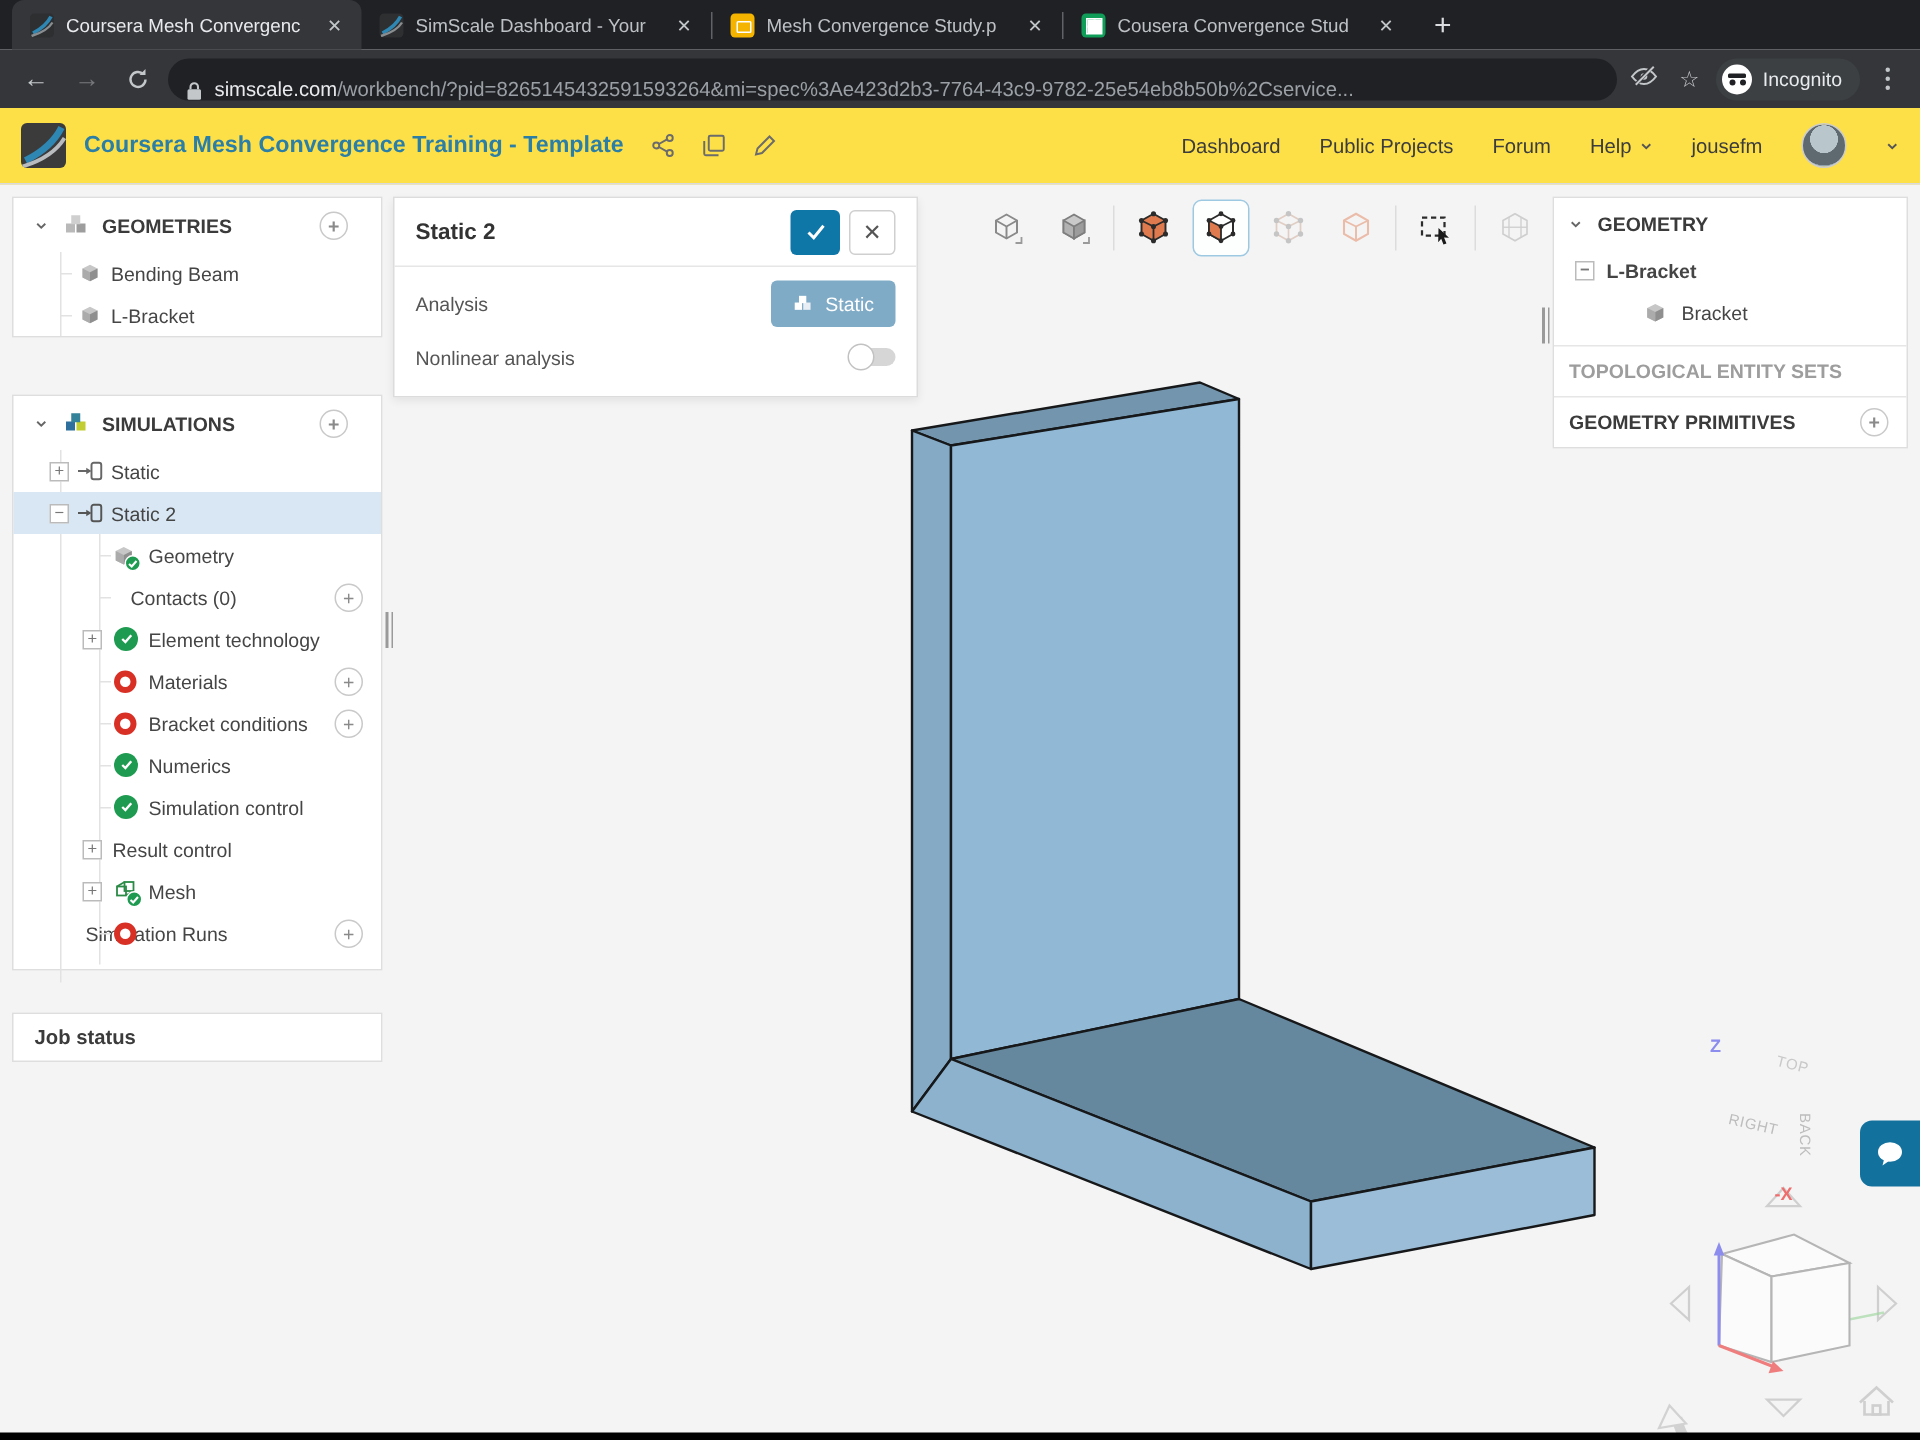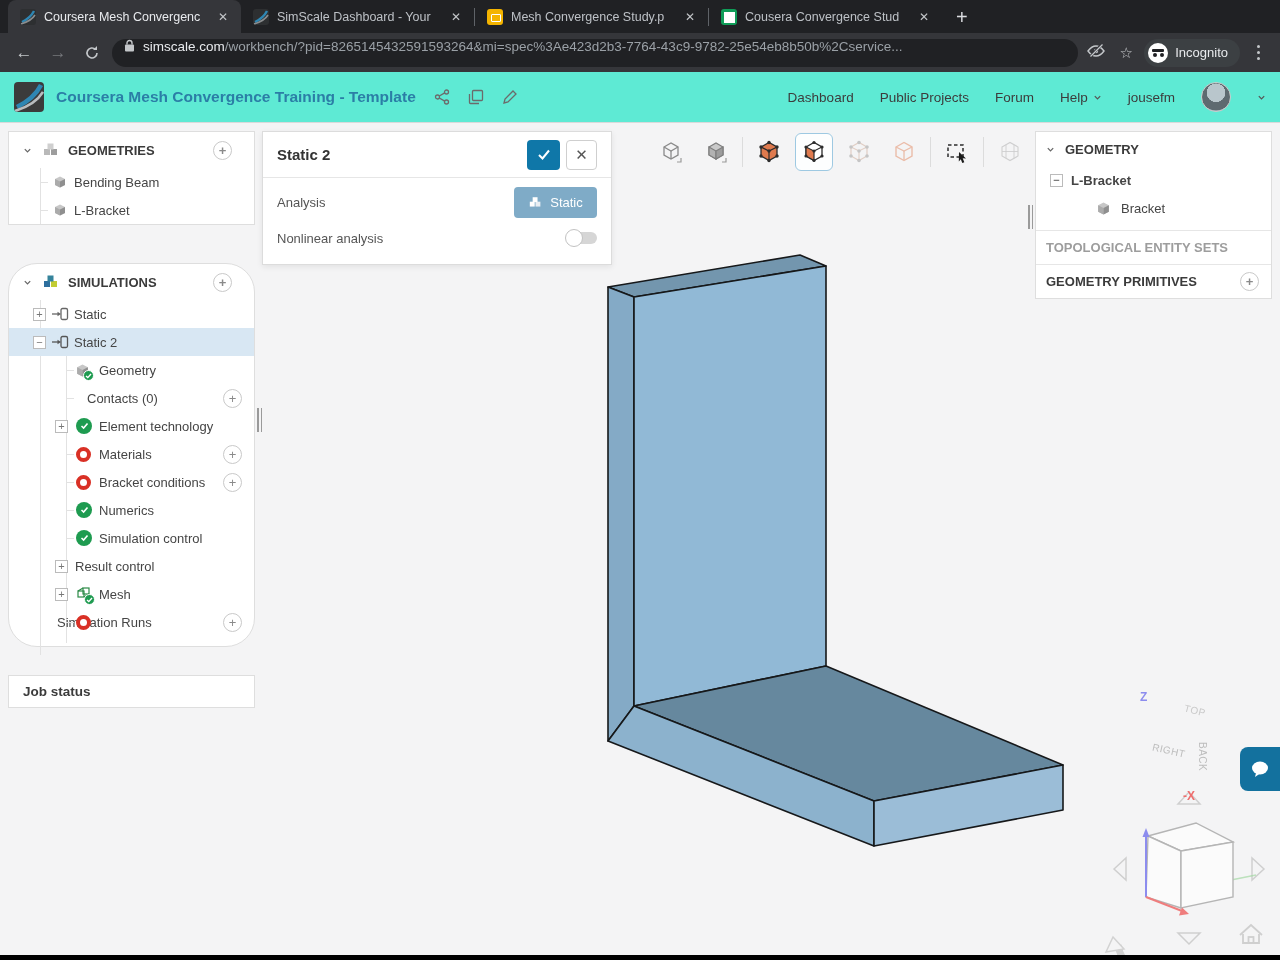--- a/index.html
+++ b/index.html
@@ -21,33 +21,33 @@
   .fav-slides::after { content:''; position:absolute; left:4px; top:5px; width:8px; height:6px; border:1.5px solid #fff; border-radius:1px; }
   .fav-sheets { background:#0f9d58; }
   .fav-sheets::after { content:''; position:absolute; left:3px; top:3px; width:9px; height:9px; background:
       linear-gradient(#fff,#fff) 0 4px/9px 1.5px no-repeat,
       linear-gradient(#fff,#fff) 4px 0/1.5px 9px no-repeat,
       linear-gradient(#fff,#fff) 0 0/9px 9px no-repeat padding-box border-box; border:1.5px solid #fff; }
   .newtab { color:#dadce0; font-size:20px; margin:0 0 6px 14px; cursor:pointer; line-height:20px; }
 
   .urlbar { left:0; top:33px; width:1280px; height:39px; background:#35363a; display:flex; align-items:center; padding:0 10px; gap:6px; }
   .navbtn { color:#c4c7ca; font-size:17px; width:28px; height:28px; display:flex; align-items:center; justify-content:center; border-radius:50%; }
-  .omnibox { flex:1; height:28px; background:#202124; border-radius:14px; display:flex; align-items:flex-start; padding:0 12px; gap:8px; color:#9aa0a6; font-size:13.5px; white-space:nowrap; overflow:hidden; }
+  .omnibox { flex:1; height:28px; background:#202124; border-radius:14px; display:flex; align-items:flex-end; padding:0 12px; gap:8px; color:#9aa0a6; font-size:13.5px; white-space:nowrap; overflow:hidden; }
   .omnibox .domain { color:#e8eaed; }
   .omnibox .rest { color:#9aa0a6; }
   .urltool { color:#c4c7ca; width:24px; text-align:center; font-size:15px; }
   .incog { display:flex; align-items:center; gap:7px; background:#3c4043; border-radius:14px; height:28px; padding:0 12px 0 4px; color:#e8eaed; font-size:13px; }
   .incog-ic { width:20px; height:20px; border-radius:50%; background:#fff; position:relative; }
   .incog-ic::before { content:''; position:absolute; left:4px; top:6px; width:12px; height:3px; background:#202124; border-radius:1px; }
   .incog-ic::after { content:''; position:absolute; left:4.5px; top:10px; width:4px; height:4px; border-radius:50%; box-shadow:7px 0 0 #202124; background:#202124; }
   .kebab { display:flex; flex-direction:column; gap:3px; width:24px; align-items:center; }
   .kebab i { width:3px; height:3px; border-radius:50%; background:#c4c7ca; }
 
   
-  .appheader { left:0; top:72px; width:1280px; height:51px; background:#5eead4; border-bottom:1px solid #d9dadb; display:flex; align-items:center; padding:0 14px; }
+  .appheader { left:0; top:72px; width:1280px; height:51px; background:#fde047; border-bottom:1px solid #d9dadb; display:flex; align-items:center; padding:0 14px; }
   .logo { width:30px; height:30px; border-radius:4px; overflow:hidden; position:relative; background:#3b3b3b; }
   .proj-title { color:#2b7ea6; font-weight:bold; font-size:15.5px; margin-left:12px; }
   .hdr-ic { margin-left:18px; color:#6b6b6b; display:flex; align-items:center; }
   .hdr-right { margin-left:auto; display:flex; align-items:center; gap:26px; font-size:13.5px; color:#3c3c3c; }
   .hdr-link { cursor:pointer; display:flex; align-items:center; gap:5px; }
   .avatar { width:30px; height:30px; border-radius:50%; background:radial-gradient(circle at 50% 35%, #b9c6cc 0 40%, #5e6a70 41% 75%, #8fa2ab 76%); border:1px solid #ccc; }
   .chev { width:9px; height:9px; display:inline-block; }
 
   
   .panel { background:#fff; border:1px solid #dedede; }
@@ -242,21 +242,21 @@
     <span class="stub" style="left:31px; width:8px;"></span>
     <svg width="14" height="14" viewBox="0 0 14 14" style="position:absolute;left:44px">
         <polygon points="2,4 7,1.5 12,4 12,10 7,12.5 2,10" fill="#c7c7c7"></polygon>
         <polygon points="2,4 7,6.5 7,12.5 2,10" fill="#ababab"></polygon>
         <polygon points="7,6.5 12,4 12,10 7,12.5" fill="#8f8f8f"></polygon>
       </svg>
     <span class="lbl" style="margin-left:65px">L-Bracket</span>
   </div>
 </div>
 
-<div class="abs panel" style="left:8px; top:263px; width:247px;border-radius:29px;">
+<div class="abs panel" style="left:8px; top:263px; width:247px;">
   <div class="sec-head">
     <svg class="chev" style="margin-right:10px" viewBox="0 0 10 10">
         <polyline points="2,3.5 5,6.5 8,3.5" fill="none" stroke="#666" stroke-width="1.4"></polyline>
       </svg>
     <svg width="18" height="16" viewBox="0 0 18 16" style="margin-right:8px">
         <rect x="2" y="7" width="6" height="6" fill="#2e6f9e"></rect>
         <rect x="9" y="7" width="6" height="6" fill="#c2cc33"></rect>
         <rect x="5.5" y="1.5" width="6" height="6" fill="#35839b"></rect>
       </svg>
     <span>SIMULATIONS</span>

